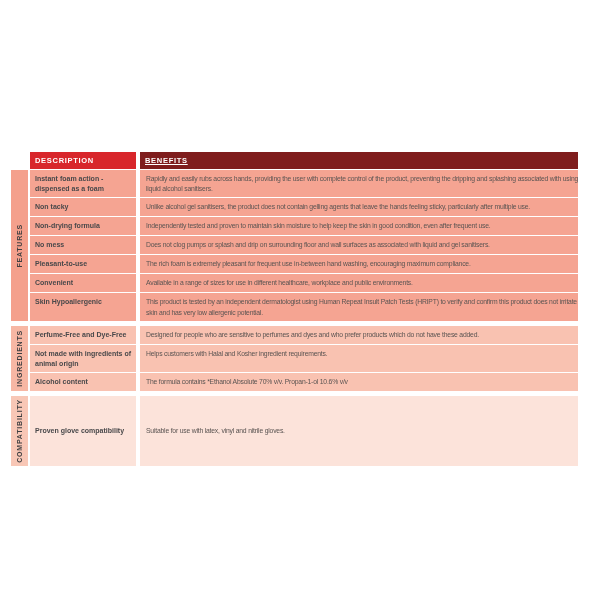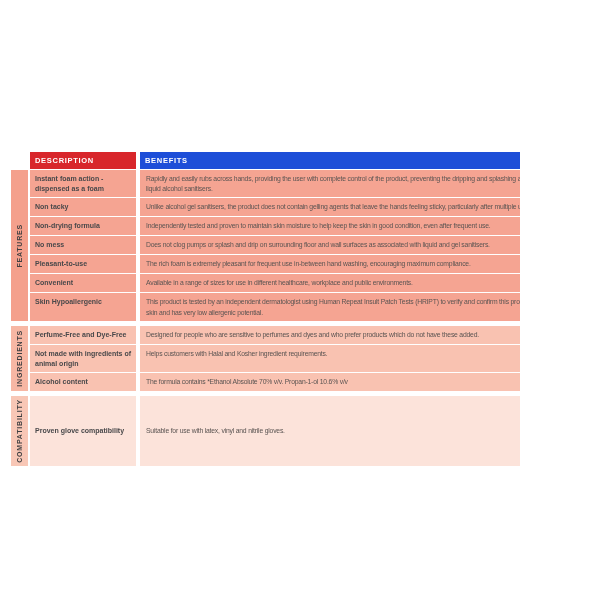--- a/index.html
+++ b/index.html
@@ -1,17 +1,17 @@
 <!DOCTYPE html>
 <html><head>
 <meta charset="utf-8">
 <style>
   html,body { margin:0; padding:0; background:#ffffff; }
   .canvas {
-    position:relative; width:520px; height:600px; background:#ffffff; overflow:hidden;
+    position:relative; width:578px; height:600px; background:#ffffff; overflow:hidden;
     font-family:"Liberation Sans", sans-serif;
   }
   .table { position:absolute; left:11px; top:152px; width:586px; }
 
   
   .header { display:grid; grid-template-columns:106px 1fr; column-gap:4px; margin-left:19px; margin-bottom:1px; }
   .hcell {
     height:17px; display:flex; align-items:center;
     color:#ffffff; font-size:7.5px; font-weight:bold; letter-spacing:0.7px;
     padding:0 0 0 5px; box-sizing:border-box; background:#d8262b;
@@ -38,21 +38,21 @@
   .section.tall-rows .row { min-height:70px; }
   .section.tall-rows .cell { display:flex; flex-direction:column; justify-content:center; }
 </style>
 </head>
 <body>
 
 <div class="canvas">
   <div class="table">
     <div class="header">
       <div class="hcell" style="background: rgb(216, 38, 43); color: rgb(255, 255, 255);">DESCRIPTION</div>
-      <div class="hcell" style="background: #1d4ed8; color: rgb(255, 255, 255);">BENEFITS</div>
+      <div class="hcell" style="background: #7f1d1d; color: rgb(255, 255, 255); text-decoration: underline;">BENEFITS</div>
     </div>
     <div id="sections">
         <div class="section">
           <div class="tab" style="background: rgb(244, 160, 140);">
             <span class="tab-text" style="color: rgb(62, 62, 64);">FEATURES</span>
           </div>
           <div class="rows">
             <div class="row">
               <div class="cell desc" style="background: rgb(245, 164, 146); color: rgb(72, 72, 74);">Instant foam action - dispensed as a foam</div>
               <div class="cell ben" style="background: rgb(245, 164, 146); color: rgb(90, 84, 82);">Rapidly and easily rubs across hands, providing the user with complete control of the product, preventing the dripping and splashing associated with using liquid alcohol sanitisers.</div>

